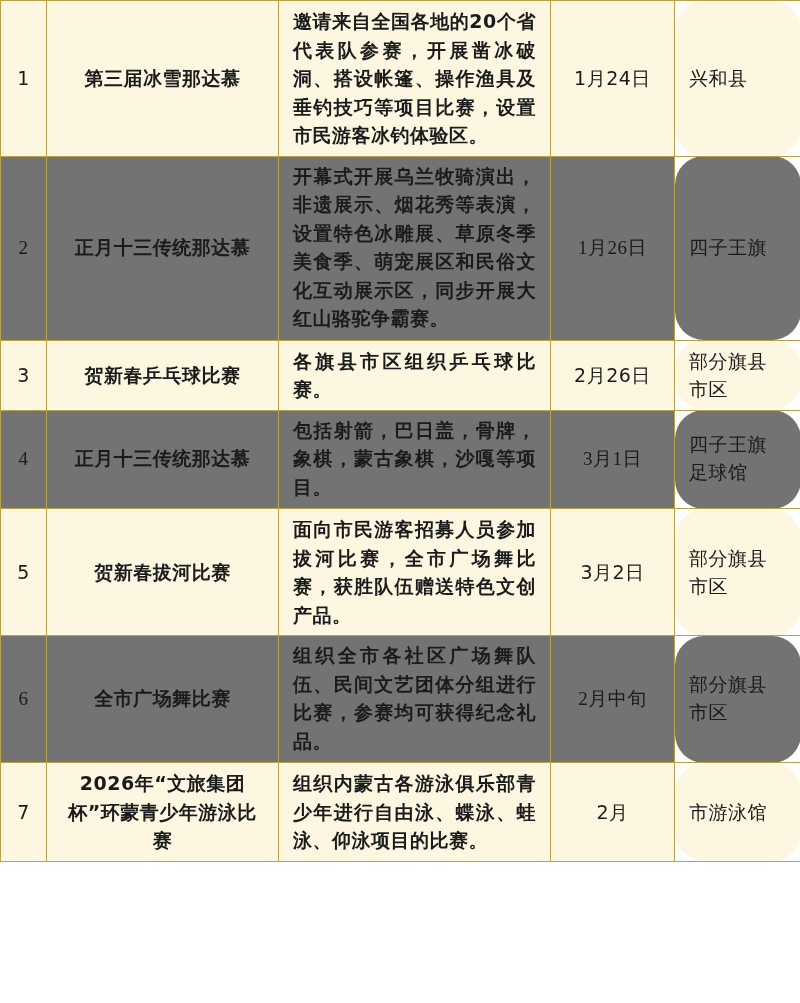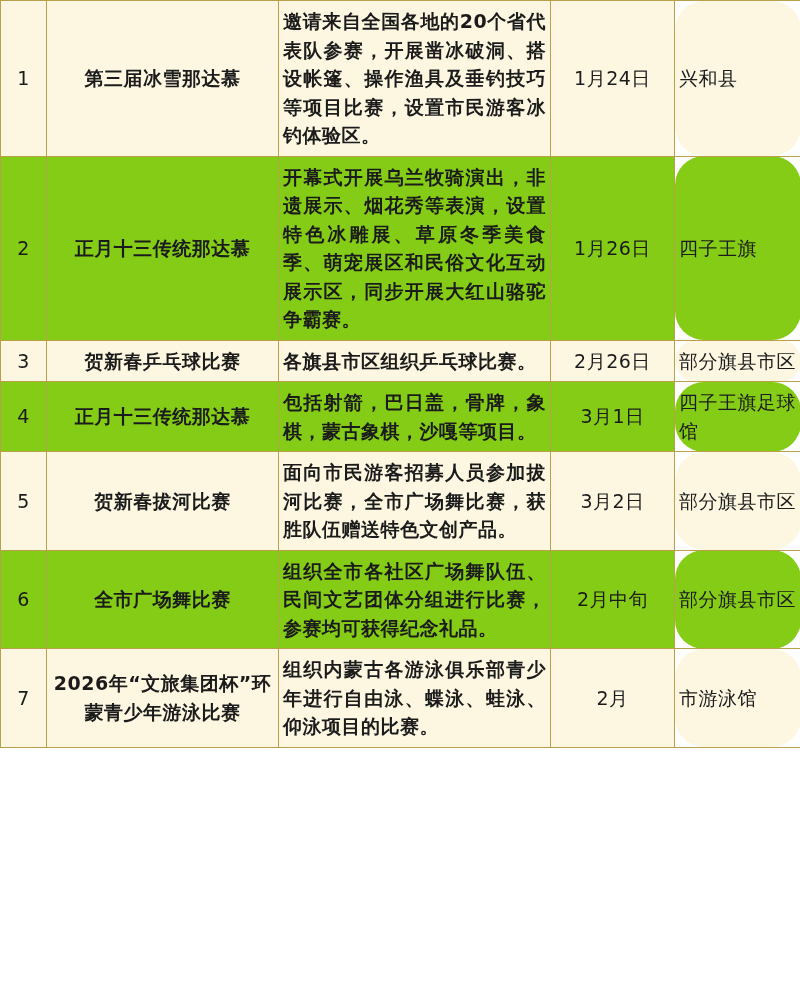--- a/index.html
+++ b/index.html
@@ -17,21 +17,21 @@
     width: 800px;
     border-collapse: collapse;
     table-layout: fixed;
   }
   #schedule-table td {
     border: 1px solid #b9a14a;
     vertical-align: middle;
     font-size: 19px;
     line-height: 1.5;
     color: #1b1b1b;
-    padding: 6px 4px;
+    padding: 6px 14px;
     letter-spacing: 0.5px;
   }
   .col-index { width: 46px; }
   .col-name  { width: 232px; }
   .col-desc  { width: 272px; }
   .col-date  { width: 124px; }
   .col-place { width: 126px; }
 
   .cell-index {
     text-align: center;
@@ -52,21 +52,21 @@
   .cell-date {
     text-align: center;
     margin-left: 17px;
   }
   .cell-place {
     text-align: left;
     line-height: 1.5;
     border-radius: 29px;
   }
   .row-light td { background: #fdf7e2; }
-  .row-dark td  { background: #84cc16; }
+  .row-dark td  { background: #737373; font-family: Liberation Serif, serif; }
 
   .small-name {
     font-size: 17px;
   }
 </style>
 </head>
 <body>
 
 <table id="schedule-table">
   <colgroup>

